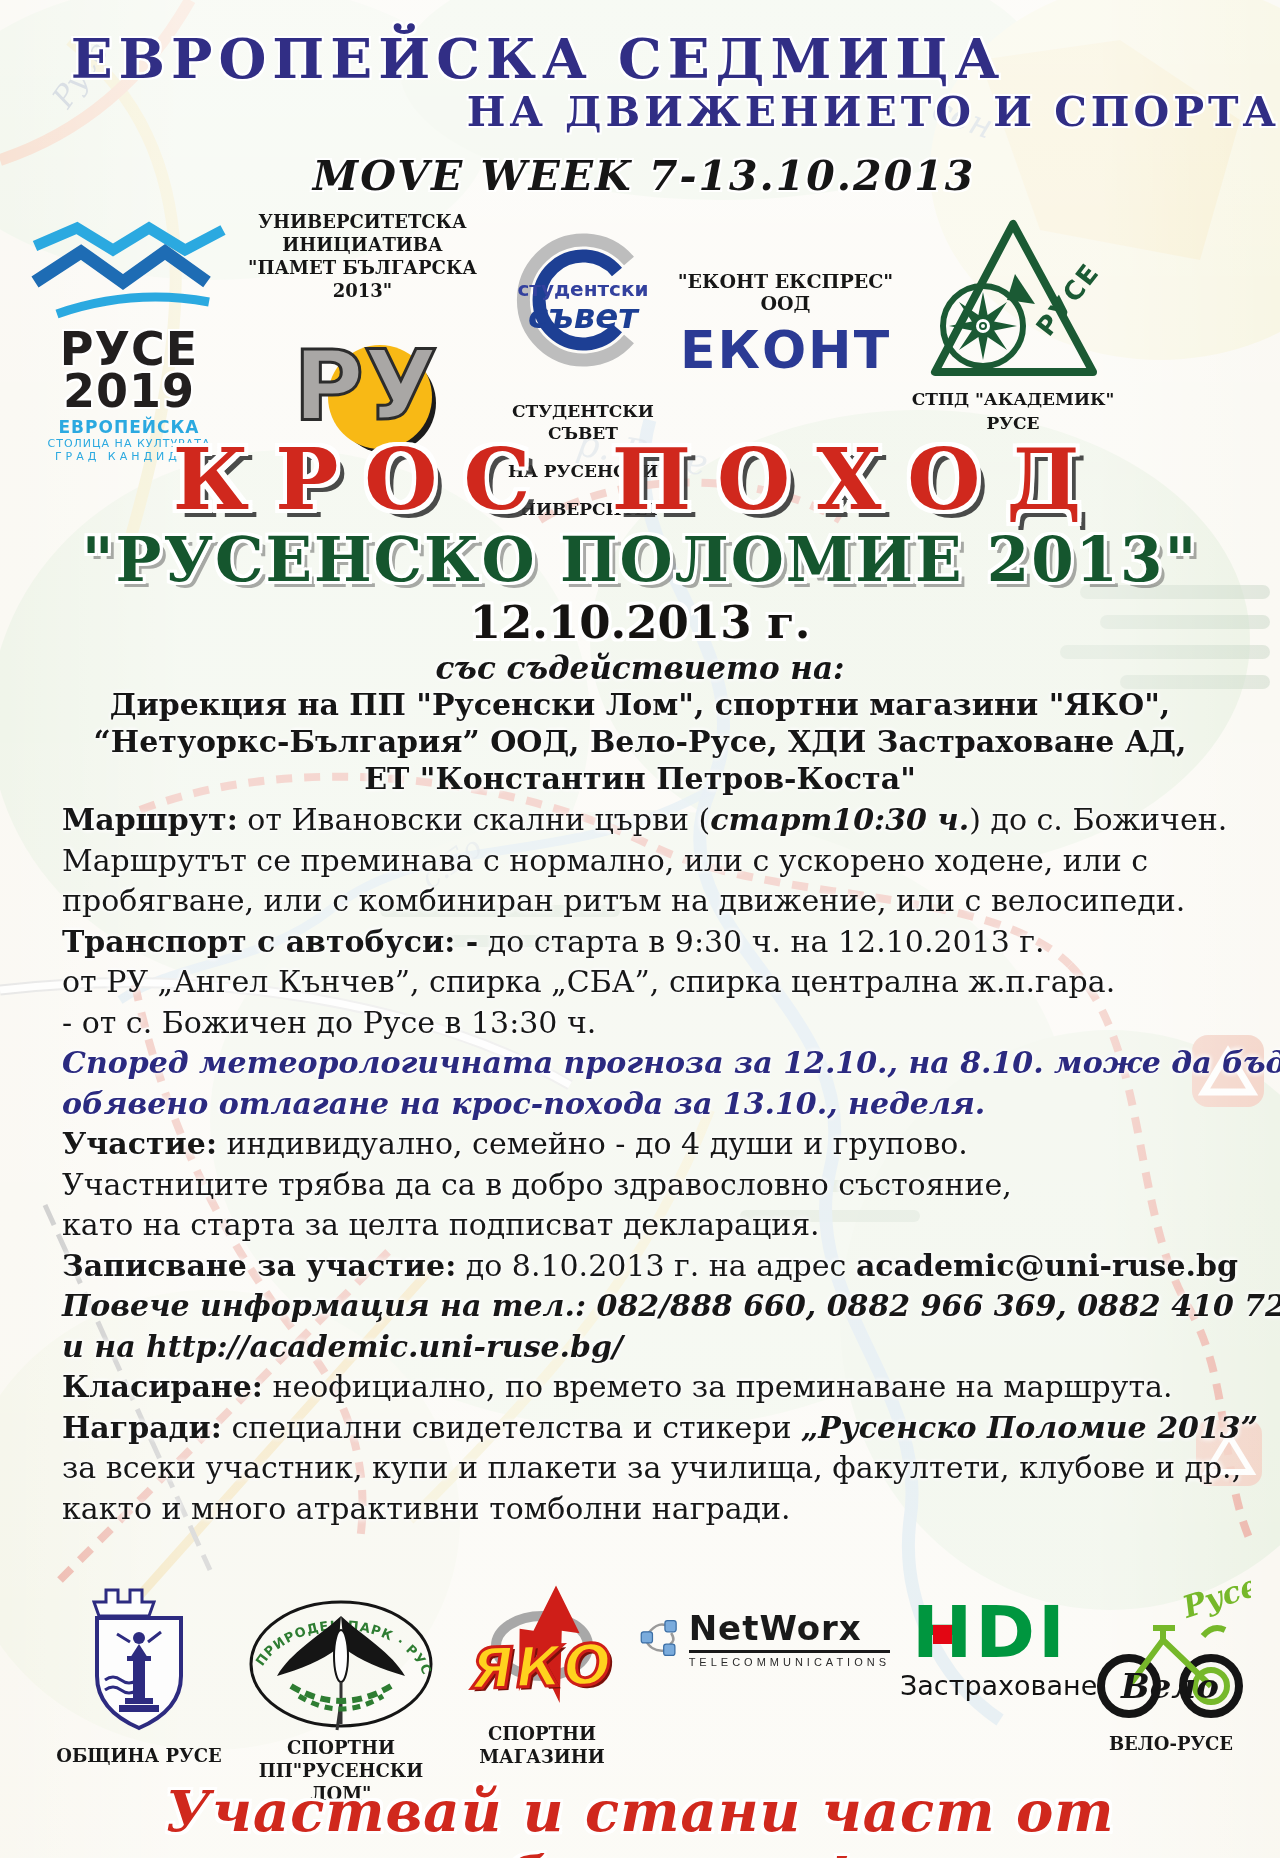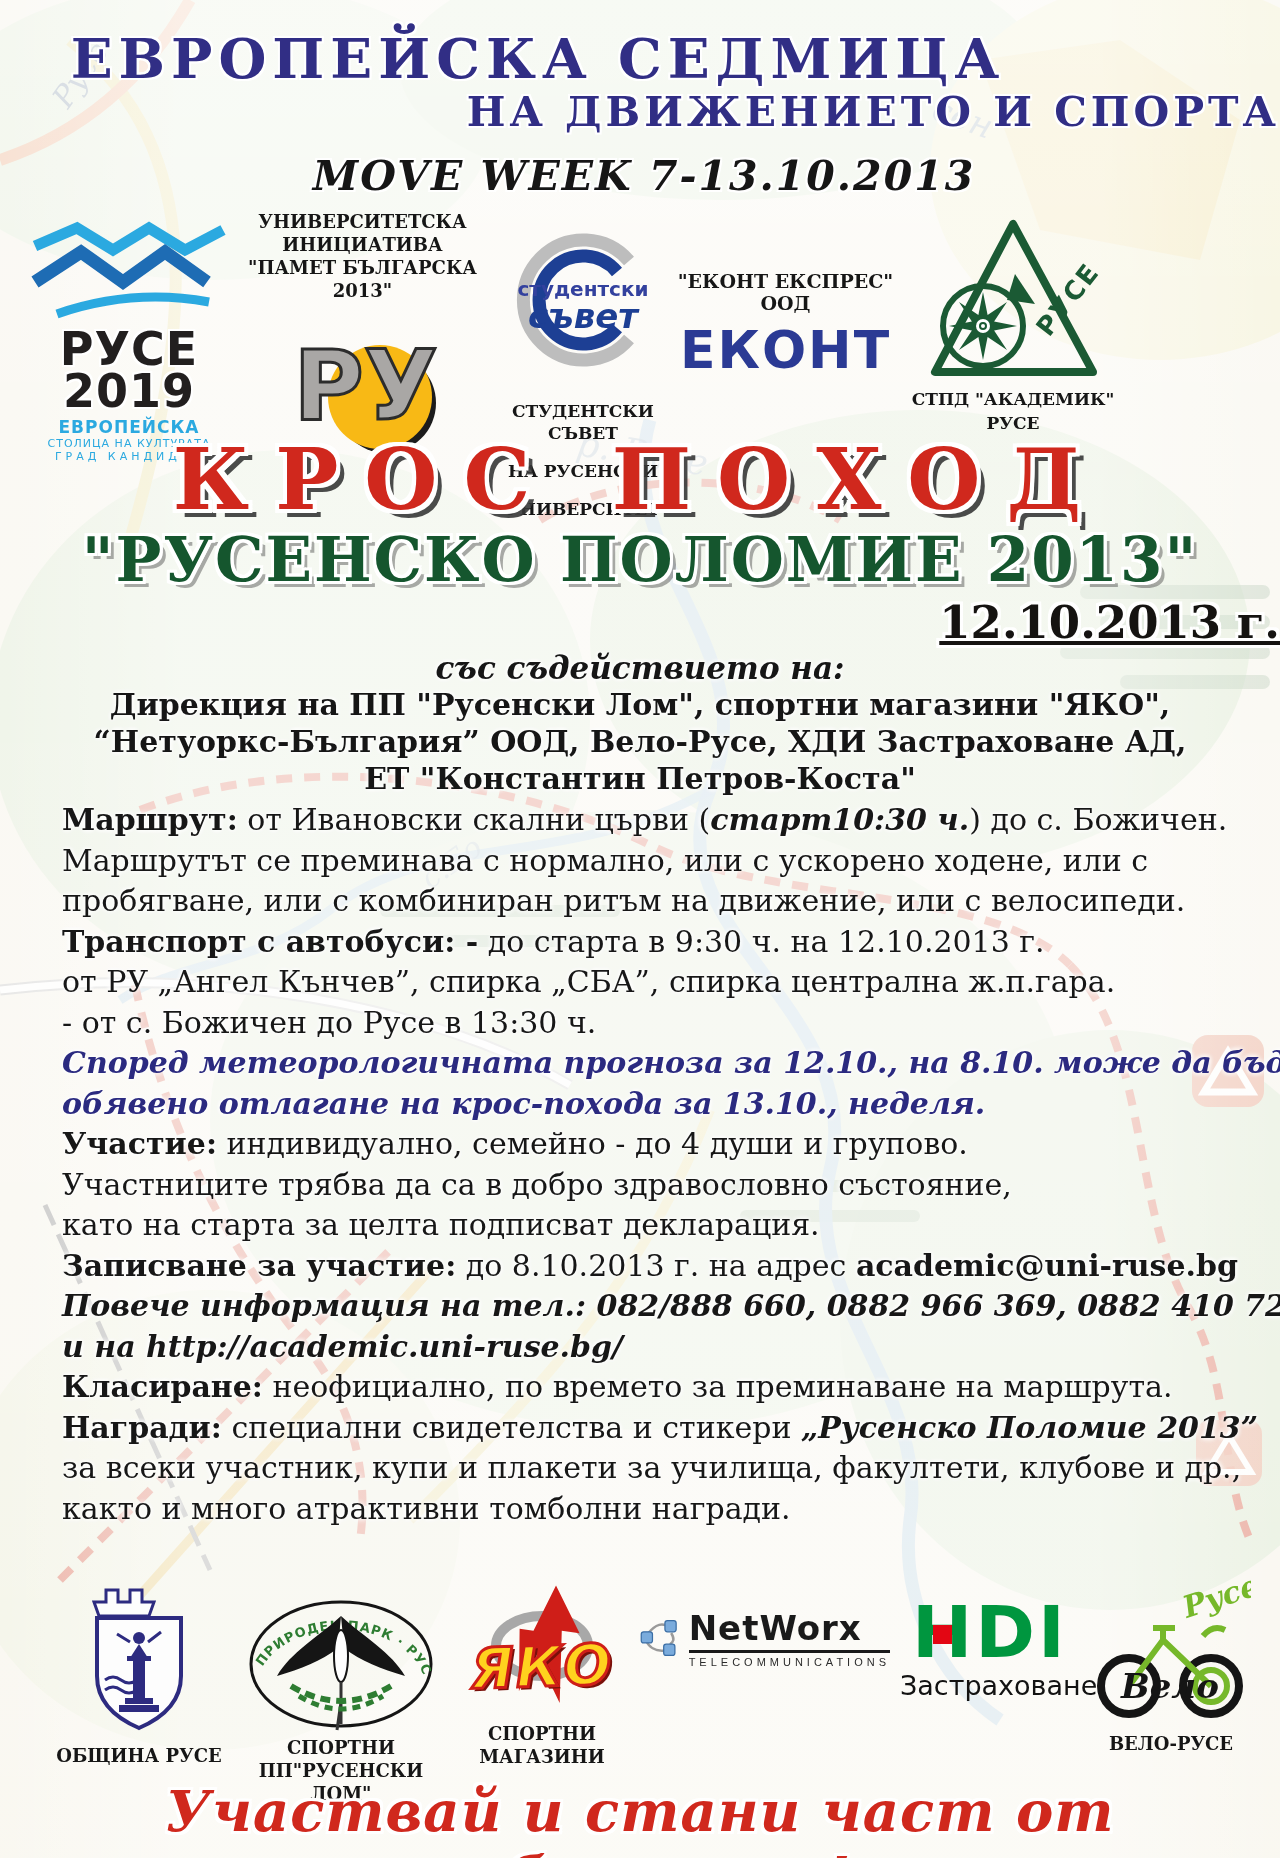--- a/index.html
+++ b/index.html
@@ -58,22 +58,22 @@
   .econt-logo{font-family:"DejaVu Sans",sans-serif;font-weight:900;font-size:52px;
     color:#2b3a94;letter-spacing:2px;margin-top:6px;}
 
   .tp-acad{left:908px;top:214px;width:210px;}
   .acad-cap{font-size:17px;font-weight:bold;line-height:22px;color:#161616;margin-top:2px;}
 
   .kros{position:absolute;top:430px;left:0;width:1280px;text-align:center;
     font-size:84px;font-weight:bold;color:#d0281d;letter-spacing:26px;}
   .polomie{position:absolute;top:524px;left:0;width:1280px;text-align:center;
     font-size:61px;font-weight:bold;color:#15562e;letter-spacing:2px;}
-  .edate{position:absolute;top:596px;left:0;width:1280px;text-align:right;
-    font-size:45px;font-weight:bold;color:#151311;text-decoration:underline;}
+  .edate{position:absolute;top:596px;left:0;width:1280px;text-align:center;
+    font-size:45px;font-weight:bold;color:#151311;}
   .supintro{position:absolute;top:650px;left:0;width:1280px;text-align:center;
     font-size:31px;font-weight:bold;font-style:italic;color:#161616;}
   .suplines{position:absolute;top:686px;left:0;width:1280px;text-align:center;
     font-size:30px;font-weight:bold;line-height:37px;color:#161616;}
 
   #details{position:absolute;left:62px;top:800px;width:1158px;}
   .dl{font-size:30px;line-height:40.5px;white-space:nowrap;}
   .b{font-weight:bold;}
   .i{}
   .bi{font-weight:bold;font-style:italic;}

